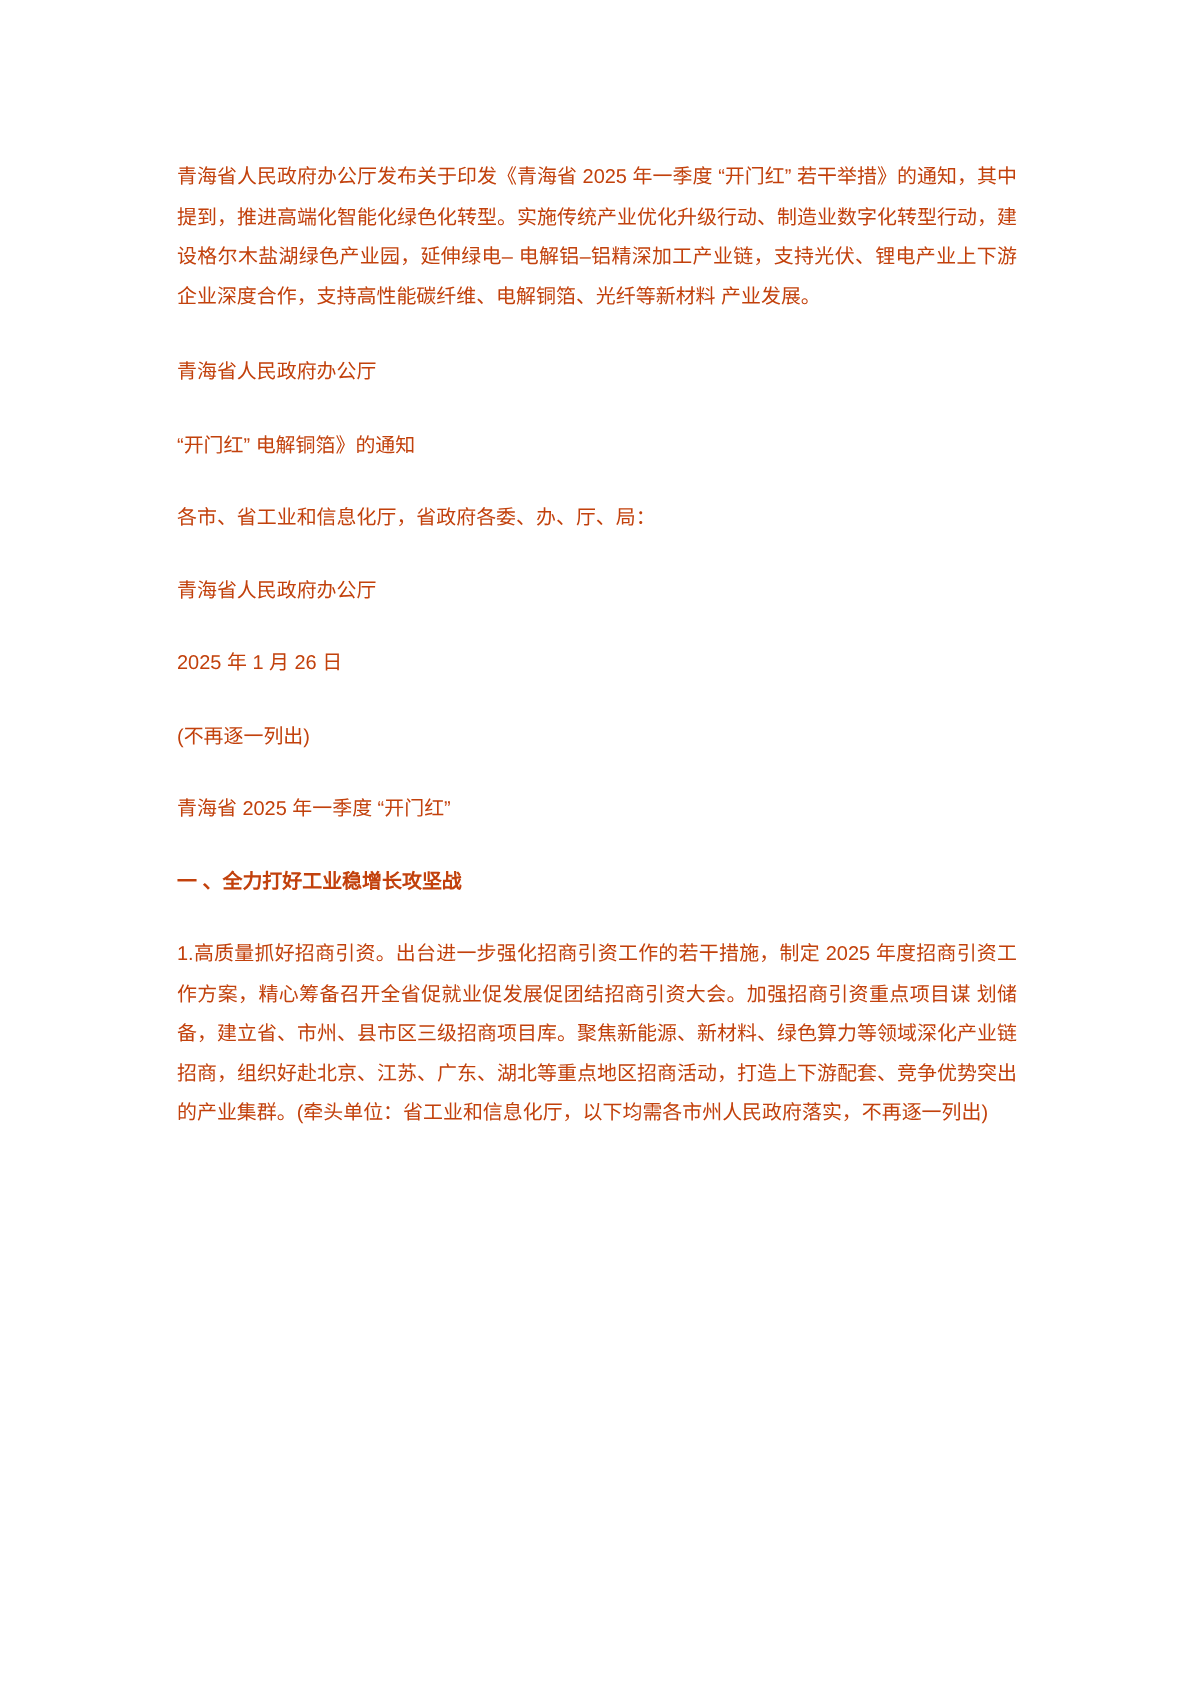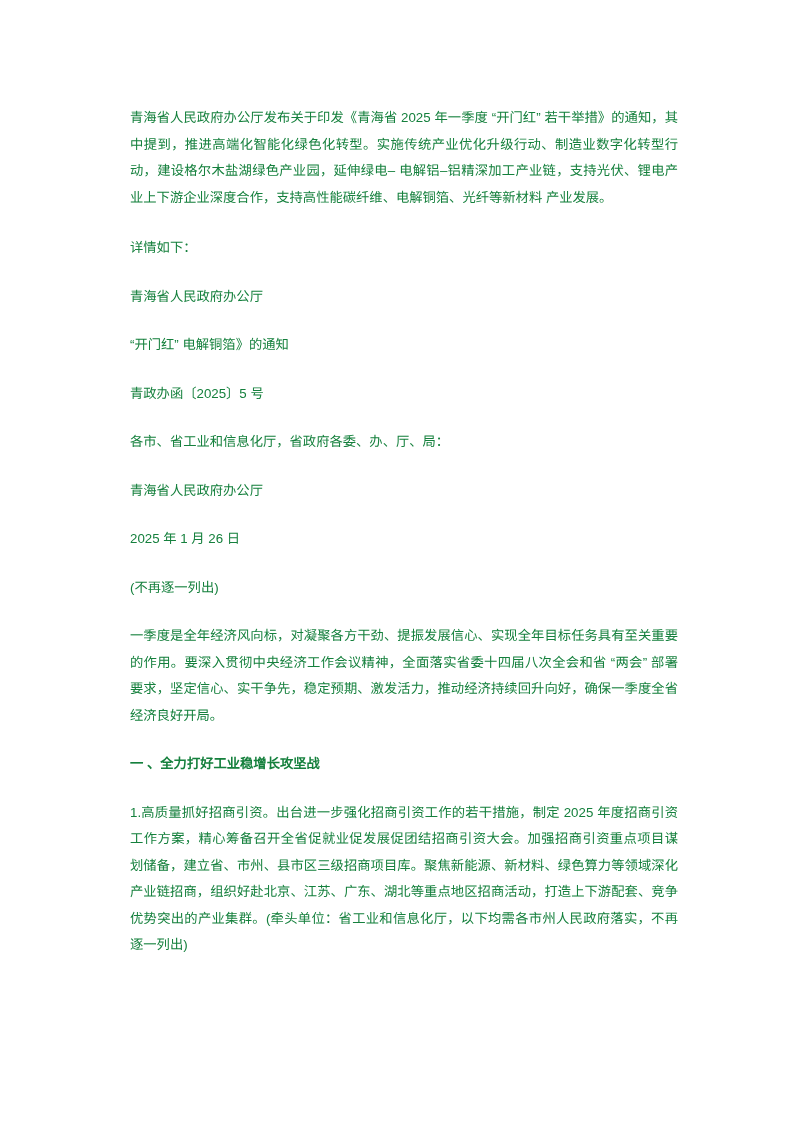--- a/index.html
+++ b/index.html
@@ -20,26 +20,26 @@
     width: 793px;
     min-height: 1122px;
     box-sizing: border-box;
     background: #ffffff;
     padding: 105px 115px 0 118px;
   }
   .doc-body {
     width: 560px;
   }
   p.para {
-    margin: 0 0 22px 12px;
+    margin: 0 0 22px 0;
     font-size: 13.3px;
     line-height: 26.5px;
     text-align: justify;
     text-justify: inter-ideograph;
-    color: #15803d;
+    color: #c2410c;
     word-break: break-word;
   }
   p.para:last-child {
     margin-bottom: 0;
   }
   
   p.para.single {
     margin-bottom: 22px;
   }
   
@@ -57,40 +57,38 @@
   }
 </style>
 </head>
 <body>
 
 <div class="page">
   <div class="doc-body">
 
     <p class="para lead">青海省人民政府办公厅发布关于印发《青海省 2025 年一季度 “开门红” 若干举措》的通知，其中提到，推进高端化智能化绿色化转型。实施传统产业优化升级行动、制造业数字化转型行动，建设格尔木盐湖绿色产业园，延伸绿电– 电解铝–铝精深加工产业链，支持光伏、锂电产业上下游企业深度合作，支持高性能碳纤维、电解铜箔、光纤等新材料 产业发展。</p>
 
-    <p class="para single">详情如下：</p>
 
     <p class="para single">青海省人民政府办公厅</p>
 
 
     <p class="para single">“开门红” 电解铜箔》的通知</p>
 
-    <p class="para single">青政办函〔2025〕5 号</p>
 
     <p class="para single">各市、省工业和信息化厅，省政府各委、办、厅、局：</p>
 
 
     <p class="para single">青海省人民政府办公厅</p>
 
     <p class="para single">2025 年 1 月 26 日</p>
 
     <p class="para single">(不再逐一列出)</p>
 
+    <p class="para single">青海省 2025 年一季度 “开门红”</p>
 
 
-    <p class="para">一季度是全年经济风向标，对凝聚各方干劲、提振发展信心、实现全年目标任务具有至关重要的作用。要深入贯彻中央经济工作会议精神，全面落实省委十四届八次全会和省 “两会” 部署要求，坚定信心、实干争先，稳定预期、激发活力，推动经济持续回升向好，确保一季度全省经济良好开局。</p>
 
     <p class="para heading">一 、全力打好工业稳增长攻坚战</p>
 
     <p class="para">1.高质量抓好招商引资。出台进一步强化招商引资工作的若干措施，制定 2025 年度招商引资工作方案，精心筹备召开全省促就业促发展促团结招商引资大会。加强招商引资重点项目谋 划储备，建立省、市州、县市区三级招商项目库。聚焦新能源、新材料、绿色算力等领域深化产业链招商，组织好赴北京、江苏、广东、湖北等重点地区招商活动，打造上下游配套、竞争优势突出的产业集群。(牵头单位：省工业和信息化厅，以下均需各市州人民政府落实，不再逐一列出)</p>
 
   </div>
 </div>
 
 </body></html>

